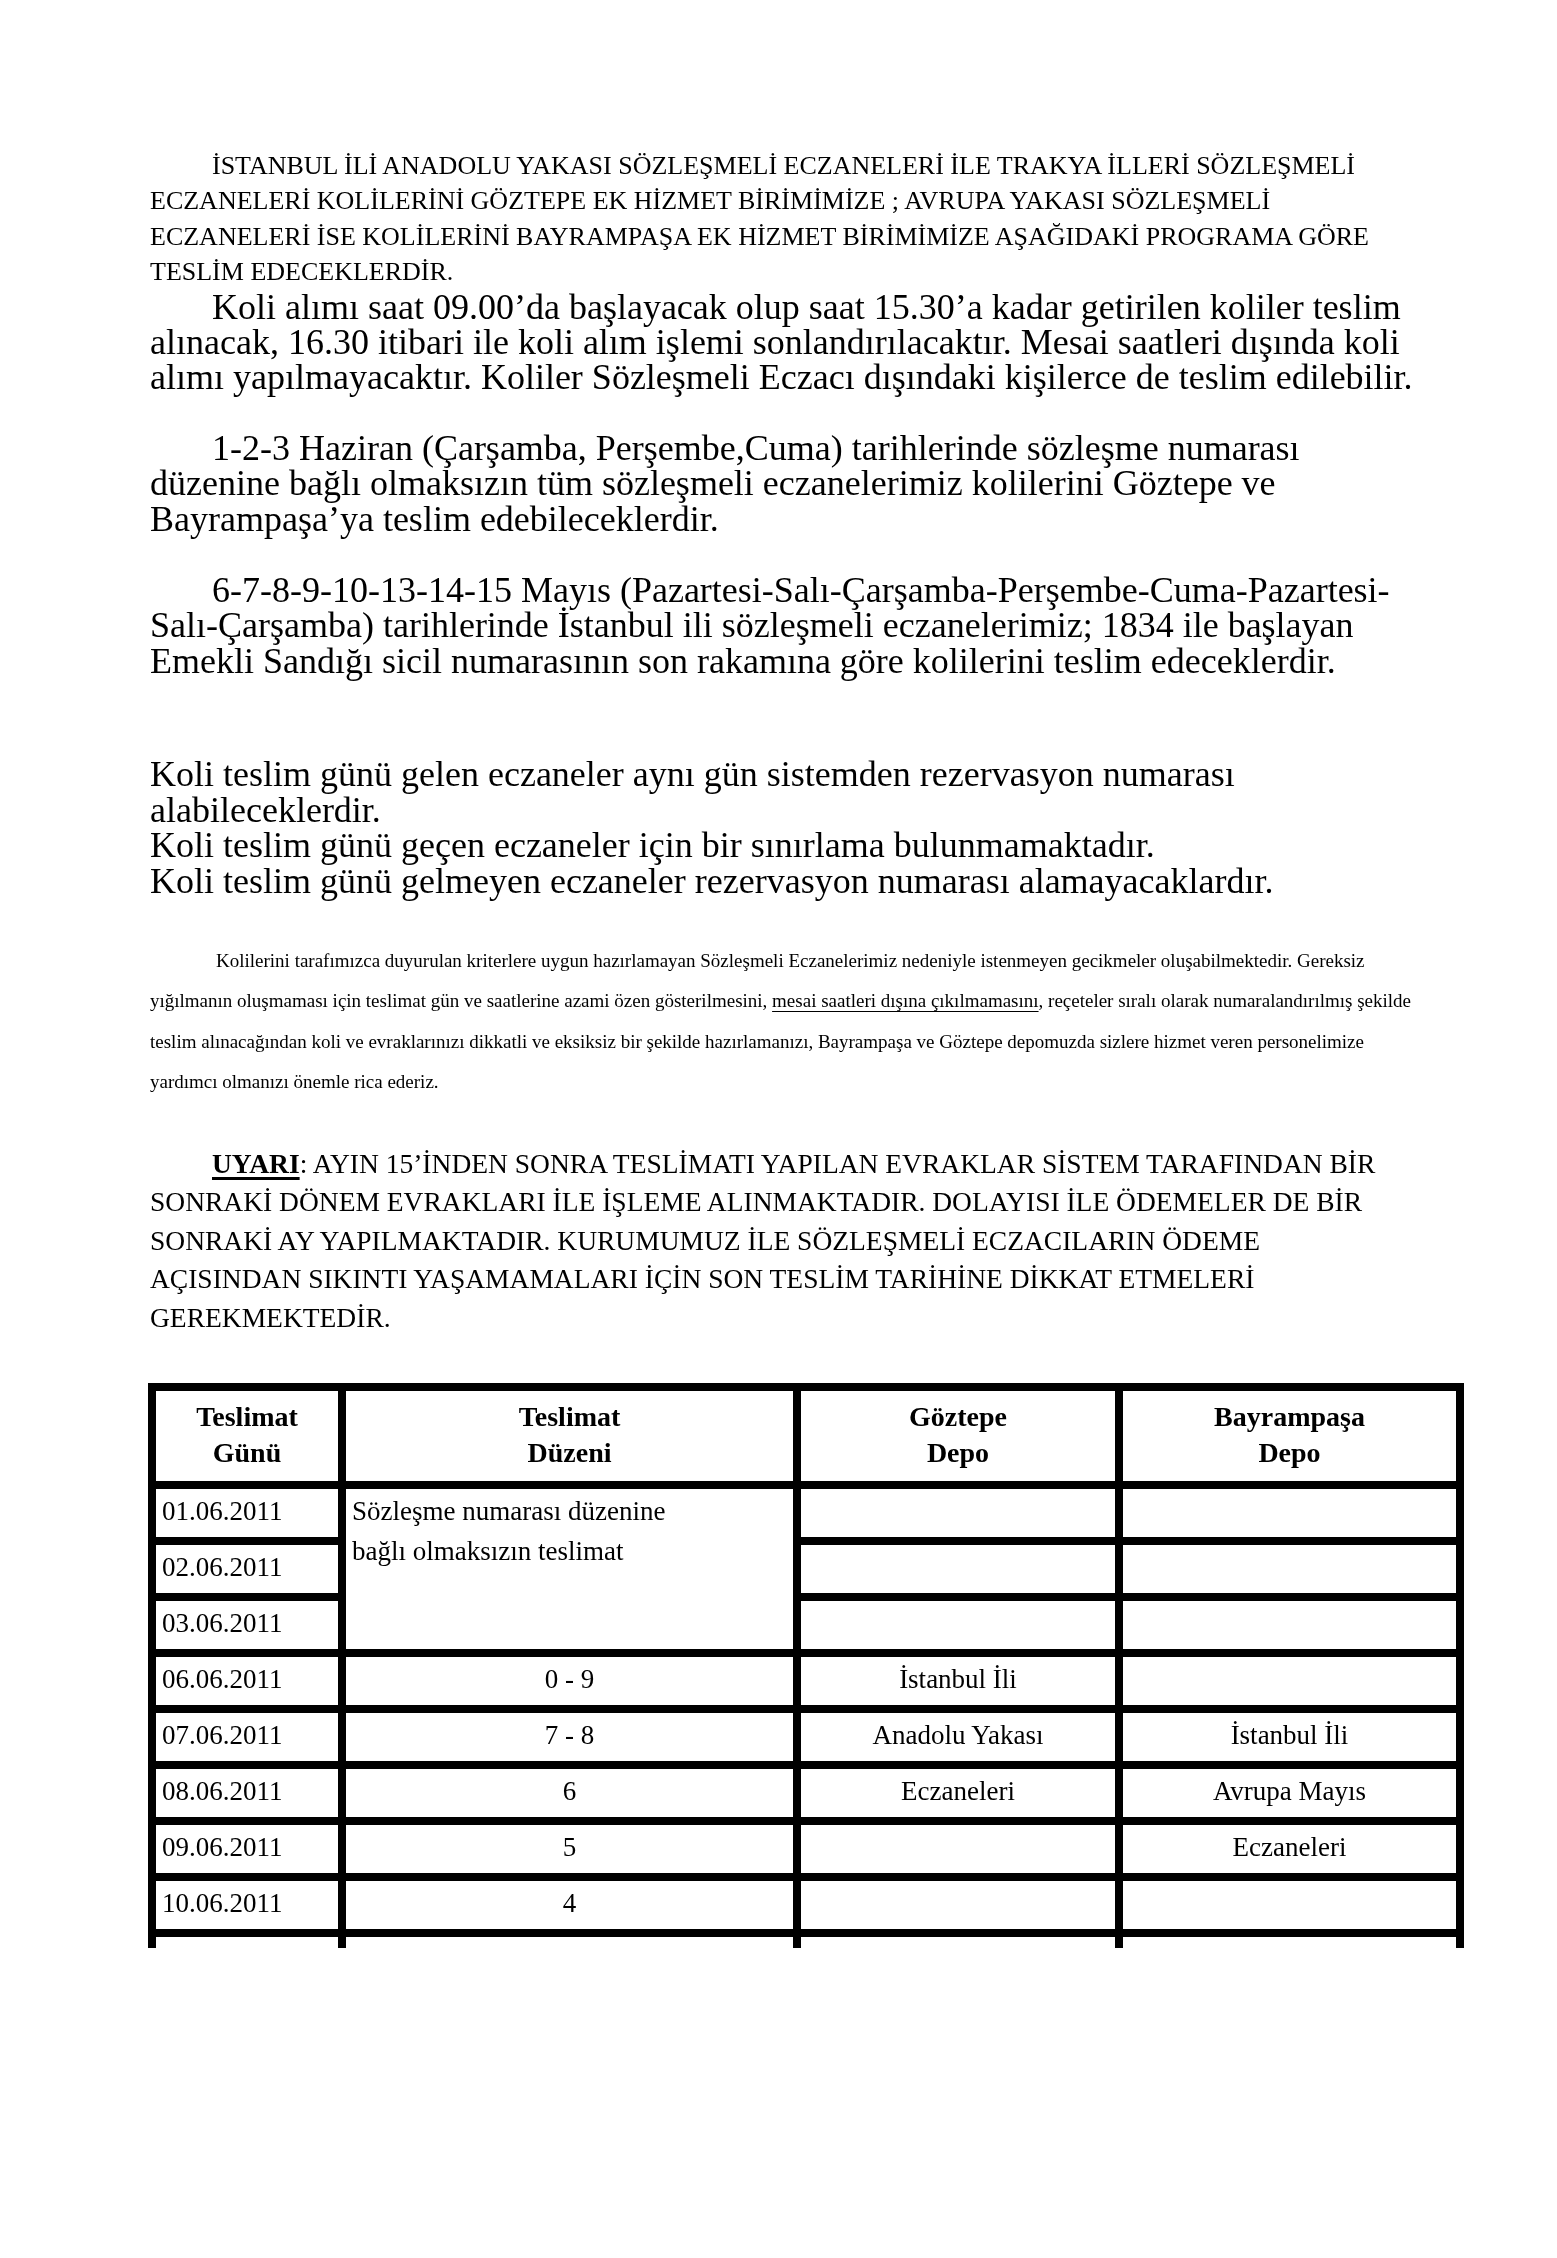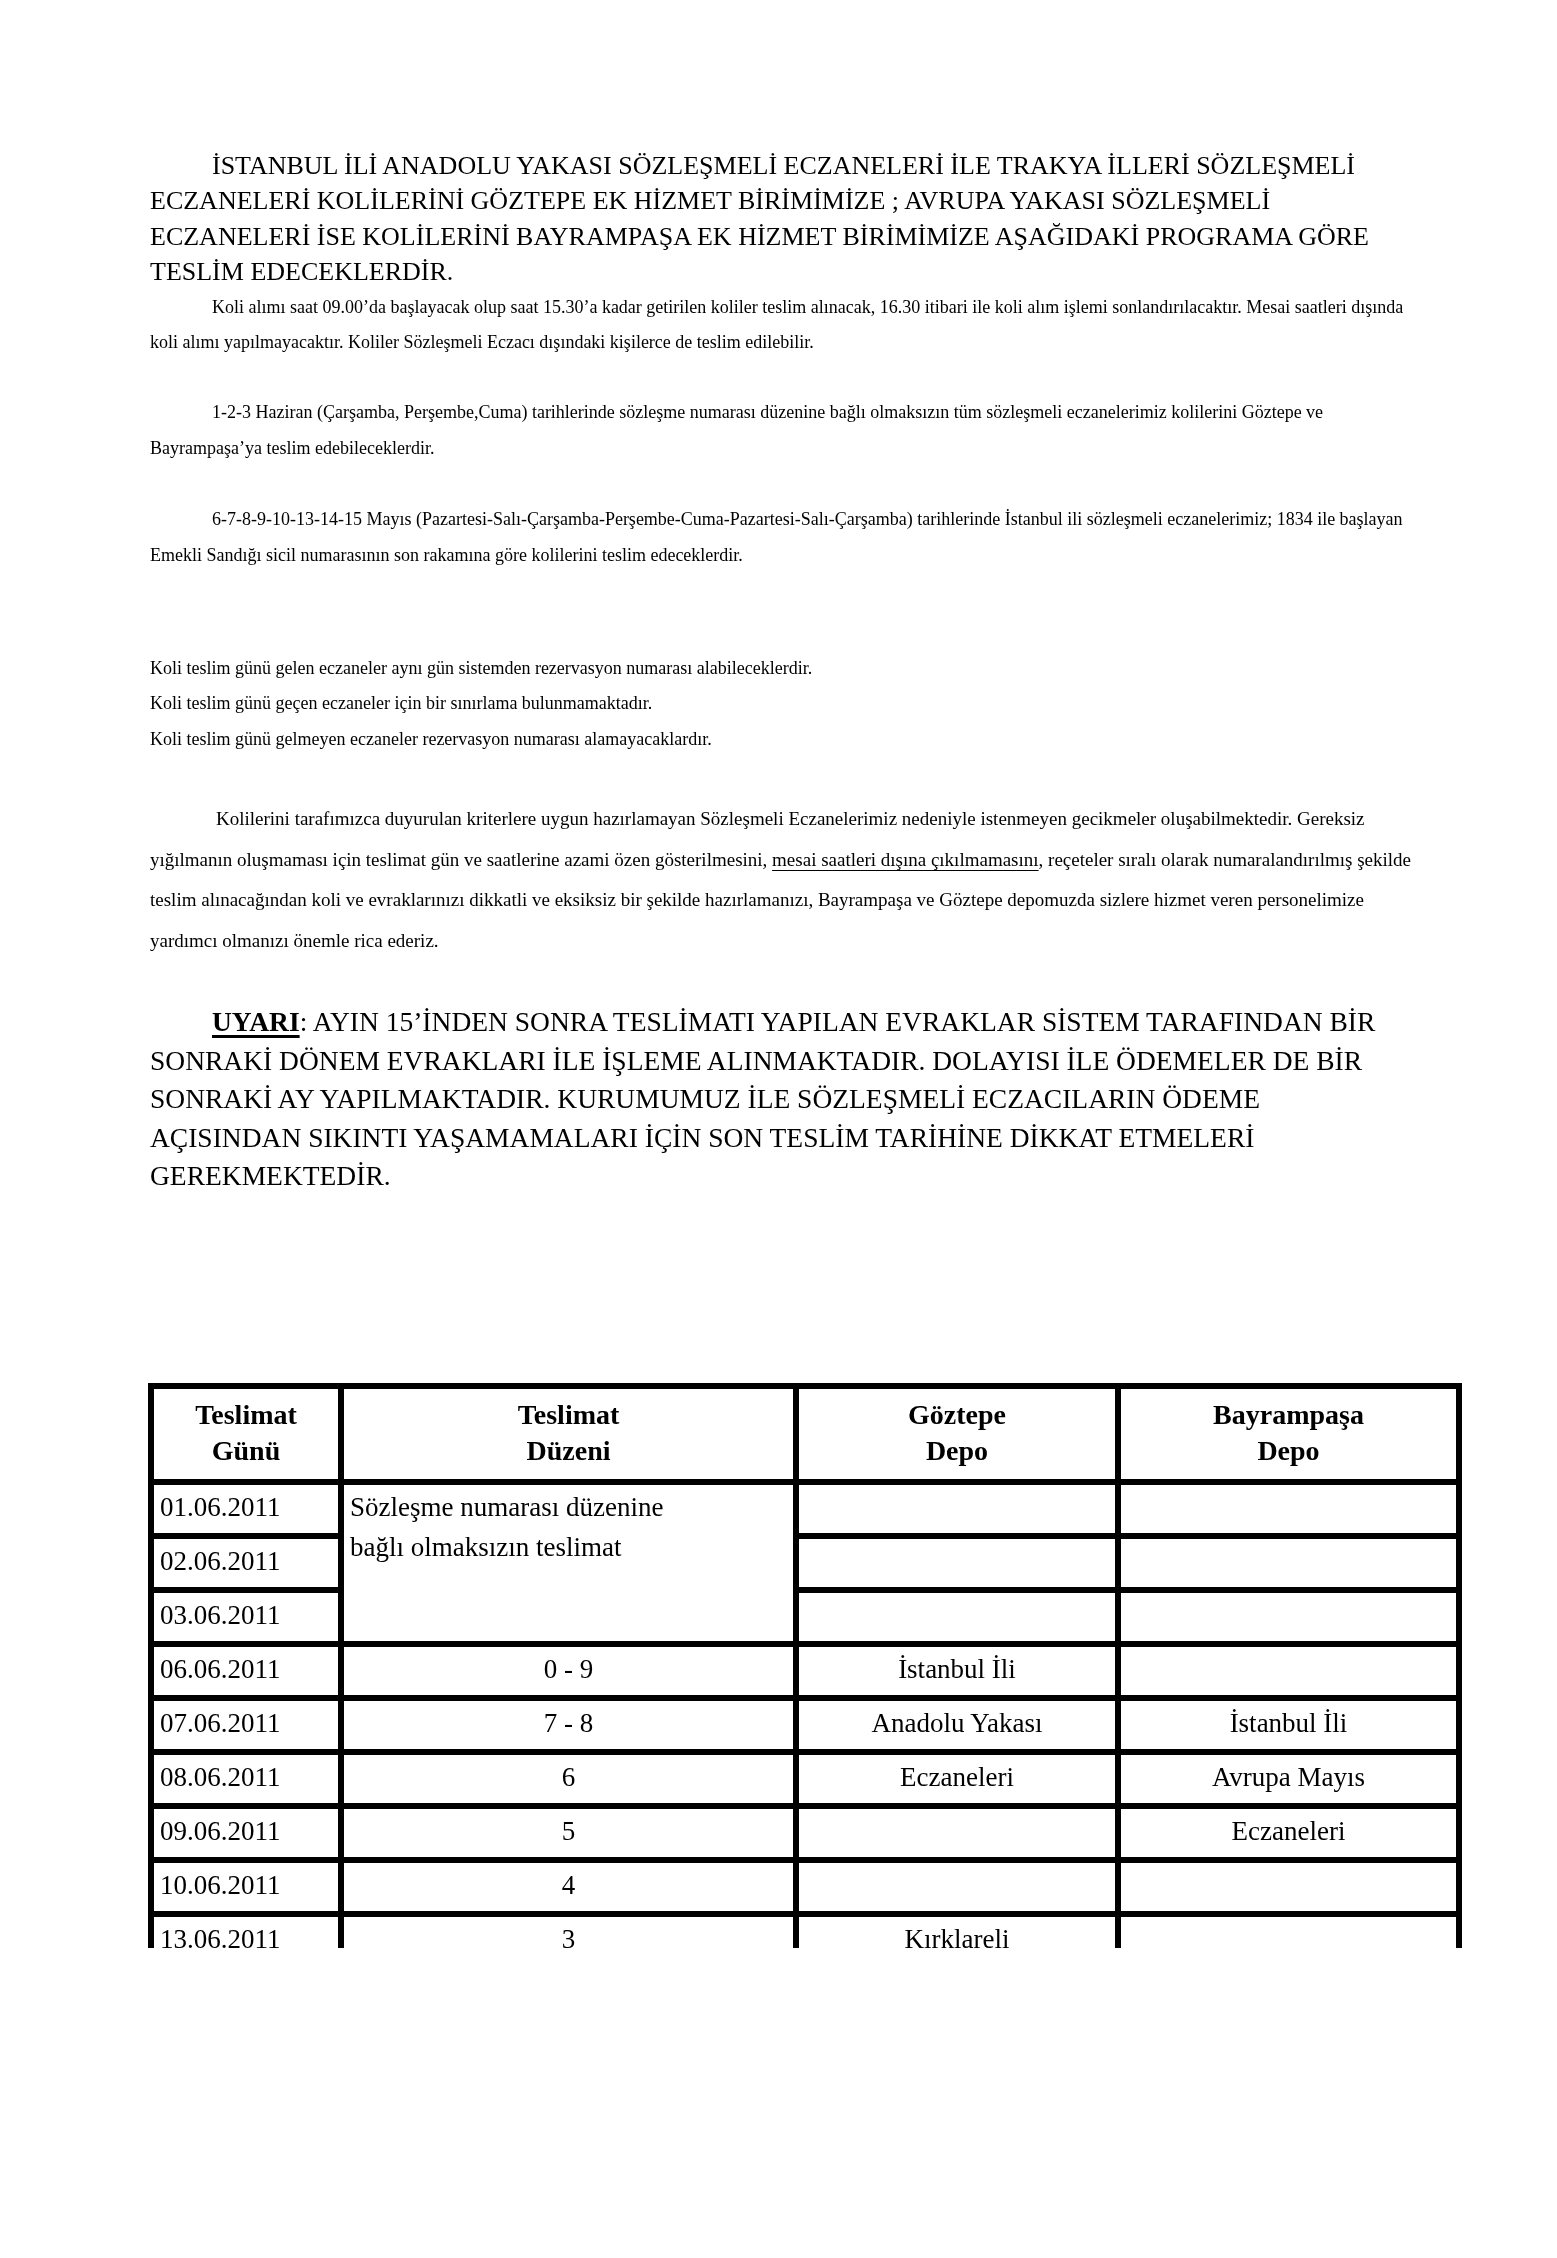--- a/index.html
+++ b/index.html
@@ -21,21 +21,21 @@
     overflow: hidden;
   }
   .content {
     position: absolute;
     left: 150px;
     top: 148px;
     width: 1266px;
   }
   p {
     margin: 0;
-    font-size: 18px;
+    font-size: 36px;
     line-height: 35.4px;
     text-align: left;
   }
   .caps {
     font-size: 26px;
     line-height: 35.4px;
   }
   .indent {
     text-indent: 62px;
   }
@@ -75,21 +75,21 @@
     top: 1383px;
     width: 1308px;
   }
   table.schedule {
     border-collapse: collapse;
     width: 100%;
     table-layout: fixed;
     font-size: 27px;
   }
   table.schedule td, table.schedule th {
-    border: 6px solid #000000;
+    border: 8px solid #000000;
     padding: 2px 6px;
     vertical-align: top;
     background: #fff;
   }
   table.schedule thead th {
     text-align: center;
     font-weight: bold;
     font-size: 28px;
     line-height: 36px;
     padding: 8px 6px 10px 6px;

